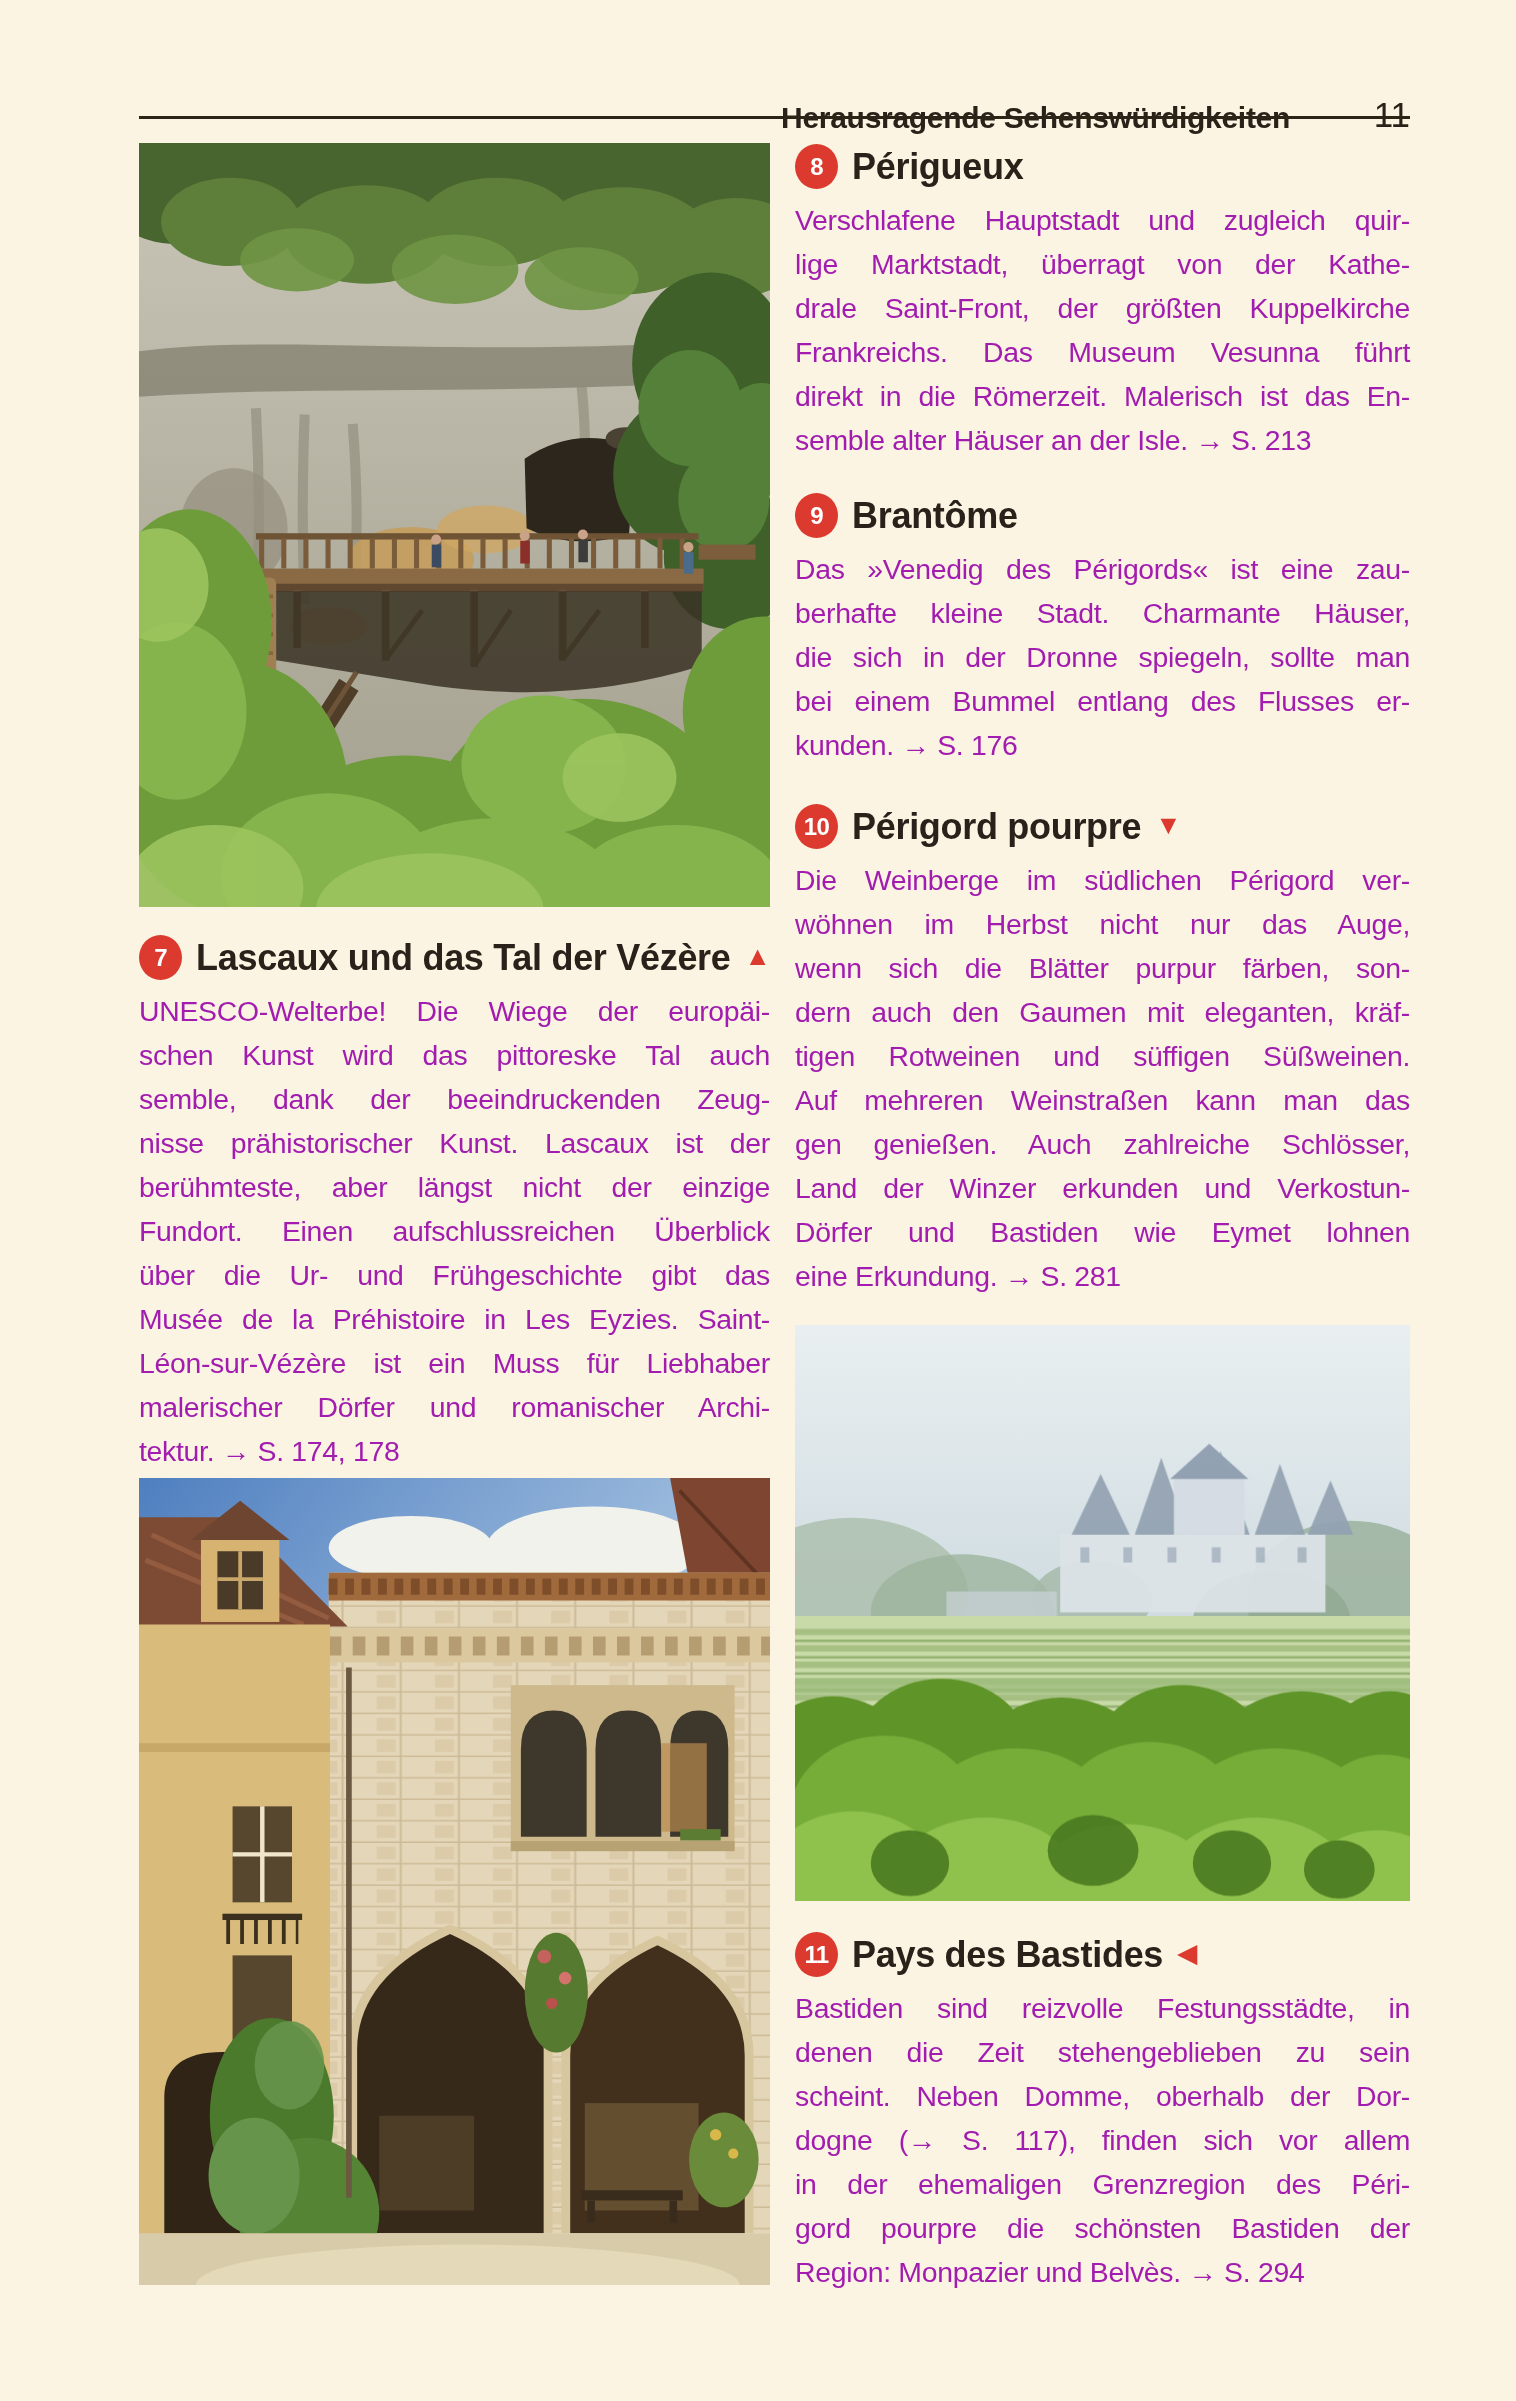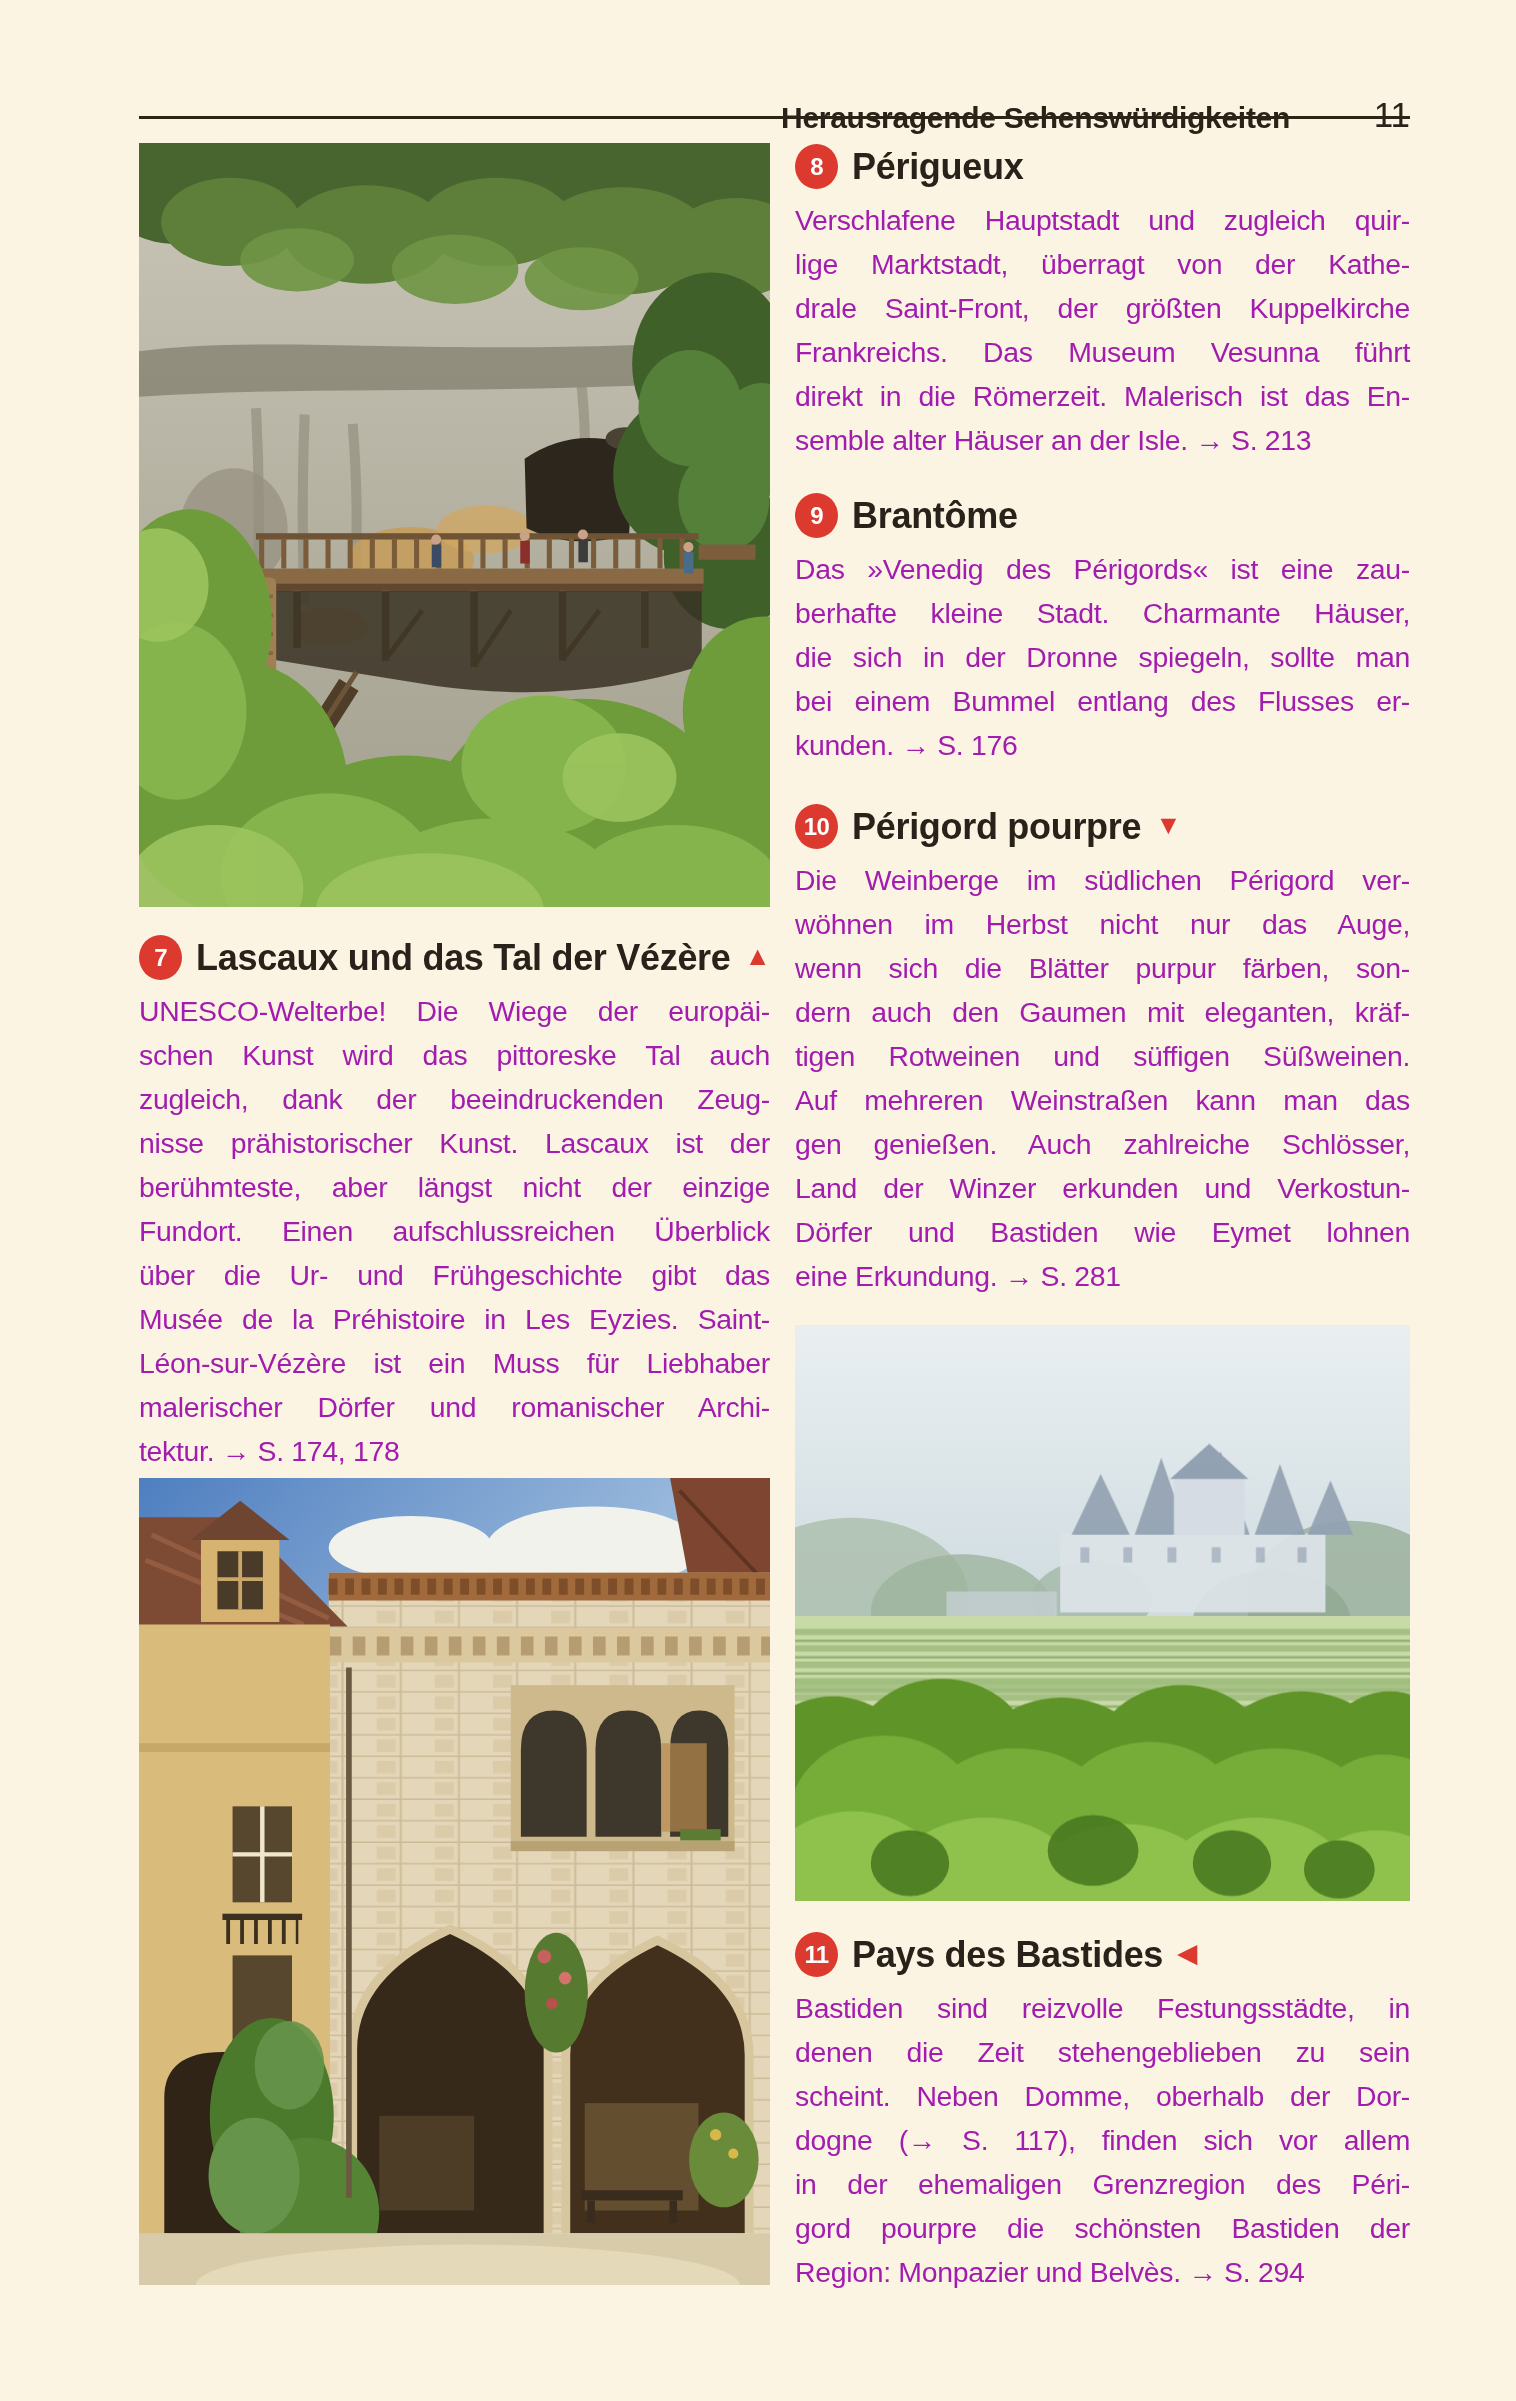--- a/index.html
+++ b/index.html
@@ -174,21 +174,21 @@
     <div class="sec-head">
       <span class="badge">
           <span class="badge-num">7</span>
         </span>
       <span class="sec-title">Lascaux und das Tal der Vézère</span>
       <span class="marker">▲</span>
     </div>
     <div class="sec-body">
         <div class="tline">UNESCO-Welterbe! Die Wiege der europäi-</div>
         <div class="tline">schen Kunst wird das pittoreske Tal auch</div>
-        <div class="tline">zugleich, dank der beeindruckenden Zeug-</div>
+        <div class="tline">semble, dank der beeindruckenden Zeug-</div>
         <div class="tline">nisse prähistorischer Kunst. Lascaux ist der</div>
         <div class="tline">berühmteste, aber längst nicht der einzige</div>
         <div class="tline">Fundort. Einen aufschlussreichen Überblick</div>
         <div class="tline">über die Ur- und Frühgeschichte gibt das</div>
         <div class="tline">Musée de la Préhistoire in Les Eyzies. Saint-</div>
         <div class="tline">Léon-sur-Vézère ist ein Muss für Liebhaber</div>
         <div class="tline">malerischer Dörfer und romanischer Archi-</div>
         <div class="tline last">tektur. → S. 174, 178</div>
       </div>
   </section>

